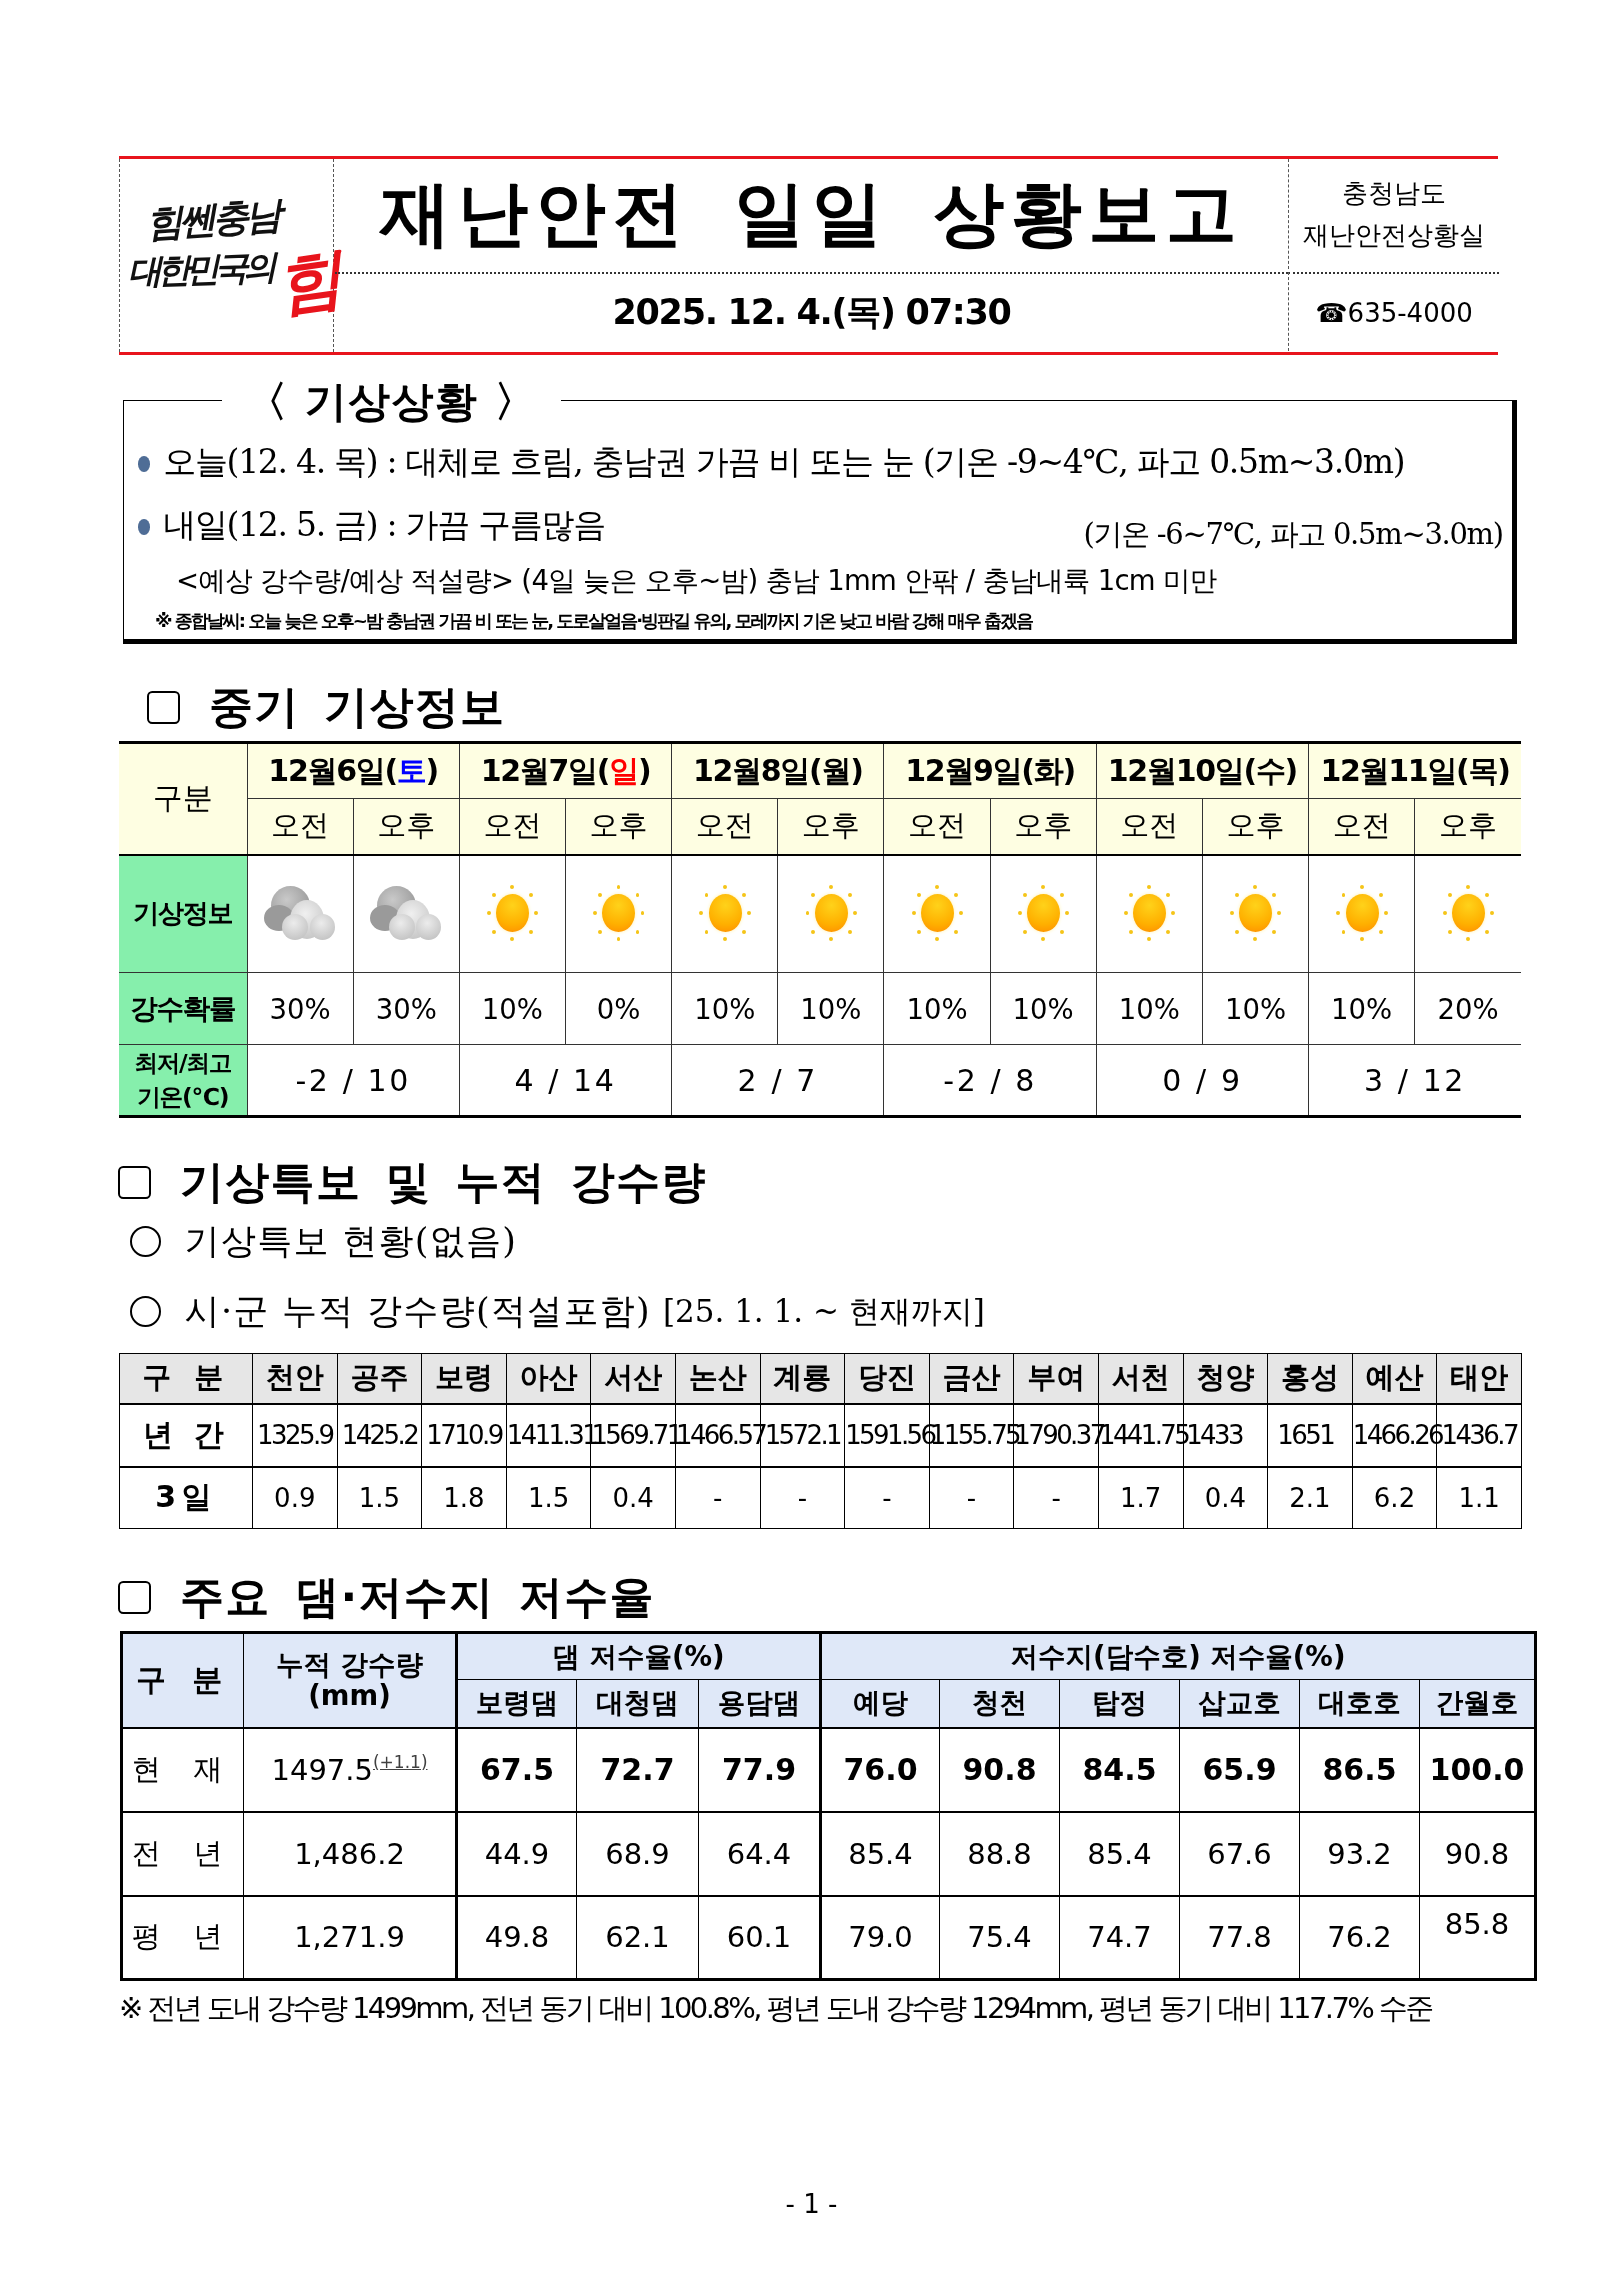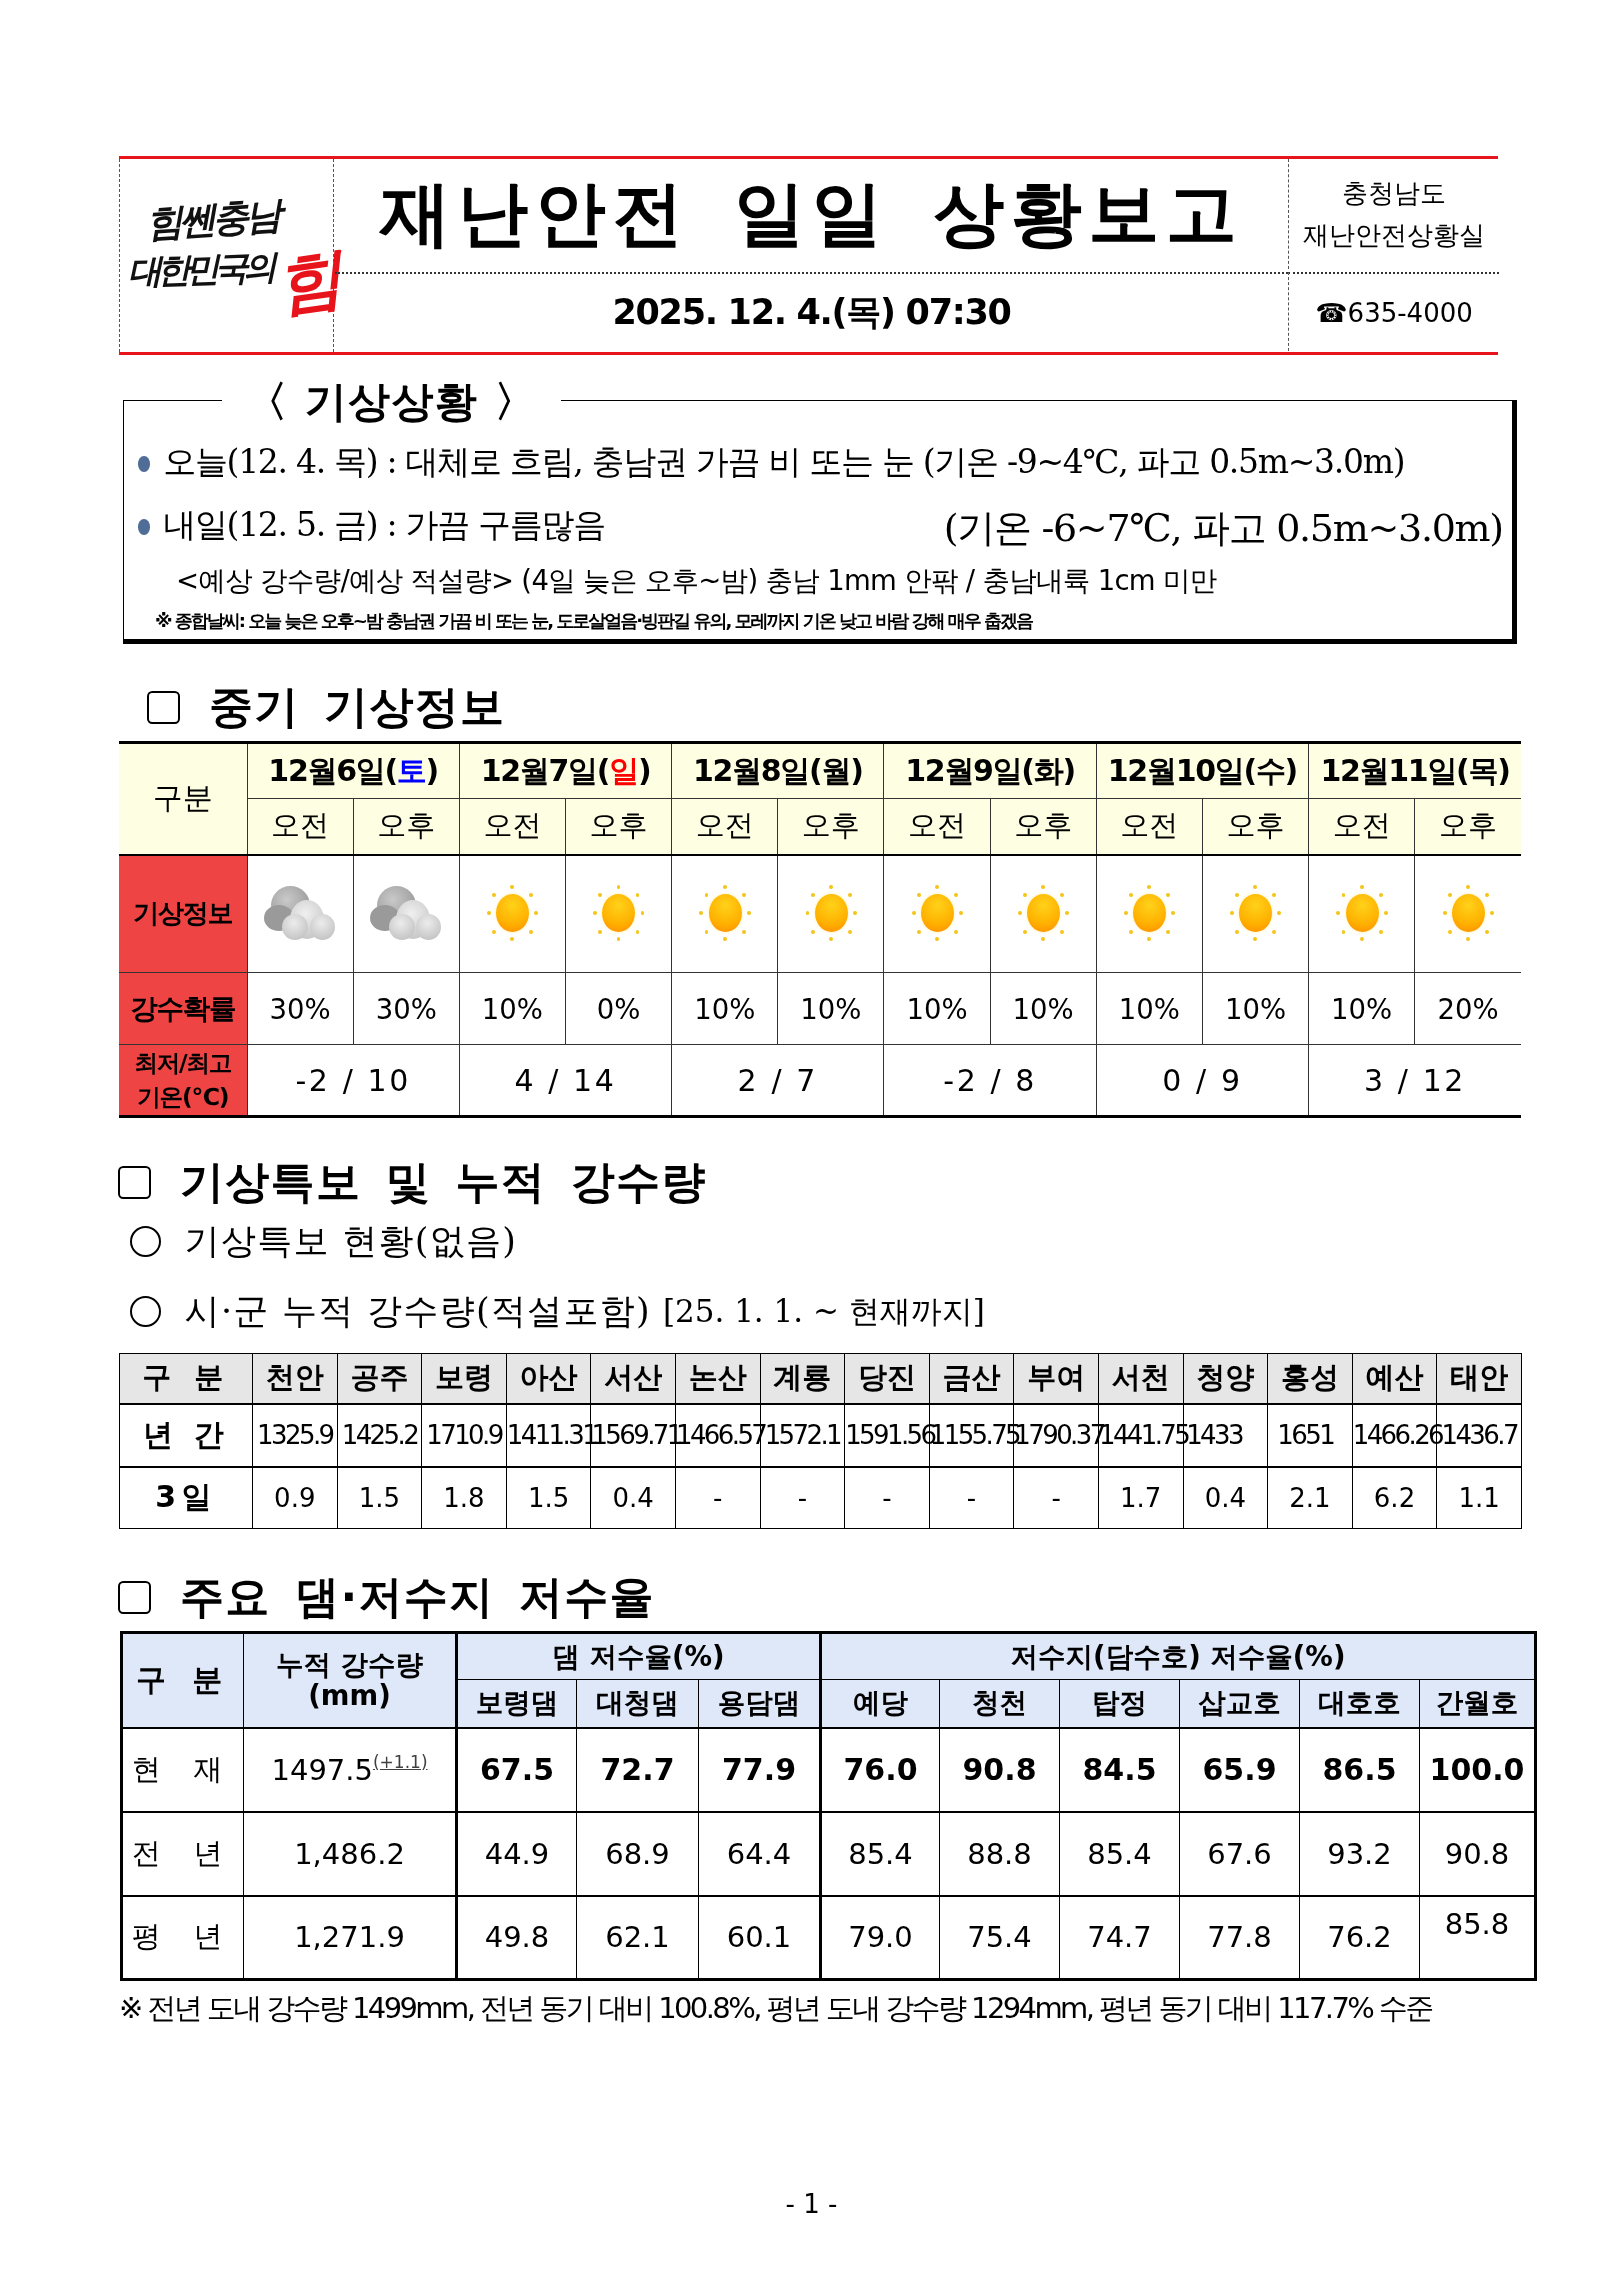--- a/index.html
+++ b/index.html
@@ -34,40 +34,40 @@
   
   .wx { position: absolute; left: 123px; top: 400px; width: 1394px; height: 244px;
         border-top: 1.3px solid #000; border-left: 1.3px solid #000;
         border-right: 5.2px solid #000; border-bottom: 5.2px solid #000; }
   .wx-title { position: absolute; left: 222px; top: 374px; padding: 0 23.6px; background: #fff;
               font-size: 42px; font-weight: bold; letter-spacing: 1.3px; }
   .wx-line { position: absolute; left: 14.4px; white-space: nowrap;
              font-family: "DejaVu Serif", serif; letter-spacing: -1.3px; }
   .wx-l1 { top: 39px; font-size: 33px; }
   .wx-l2 { top: 102px; font-size: 33px; }
-  .wx-l2-right { position: absolute; right: 9.2px; top: 102px; font-size: 38px; font-family: "DejaVu Serif", serif; letter-spacing: -1.3px; white-space: nowrap; }
+  .wx-l2-right { position: absolute; right: 9.2px; top: 114px; font-size: 29px; font-family: "DejaVu Serif", serif; letter-spacing: -1.3px; white-space: nowrap; }
   .bullet { display: inline-block; width: 11.8px; height: 15.7px; border-radius: 50%; background: #4f6d96; margin-right: 13px; vertical-align: middle; }
   .wx-l3 { position: absolute; left: 52px; top: 162px; font-size: 27.5px; letter-spacing: -0.7px; white-space: nowrap; }
   .wx-l4 { position: absolute; left: 31px; top: 208px; font-size: 18px; font-weight: bold; letter-spacing: -2px; white-space: nowrap; }
 
   
   .sec { position: absolute; left: 118px; display: flex; align-items: center; font-size: 44px; font-weight: bold; letter-spacing: 1.3px; word-spacing: 7.9px; }
   .sqbox { display: inline-block; width: 33px; height: 33px; border: 2px solid #000; border-radius: 5.2px; margin-right: 29px; }
   .sub { position: absolute; left: 130px; display: flex; align-items: center; font-size: 35px; font-family: "DejaVu Serif", serif; letter-spacing: 1.3px; white-space: nowrap; }
   .circ { display: inline-block; width: 31px; height: 31px; border: 2px solid #000; border-radius: 50%; margin-right: 23.6px; }
   .sub-range { font-size: 31px; margin-left: 11.8px; letter-spacing: 0; }
 
   
   table { border-collapse: collapse; position: absolute; table-layout: fixed; }
   .fc { left: 119px; top: 741px; width: 1402px; border-top: 3.9px solid #000; border-bottom: 3.9px solid #000; }
   .fc td { border: 1.3px solid #333; text-align: center; vertical-align: middle; }
   .fc tr td:first-child { border-left: none; }
   .fc tr td:last-child { border-right: none; }
   .fc .yl { background: #fefee2; }
-  .fc .lv { background: #ef4444; font-weight: bold; font-size: 26px; letter-spacing: -1.3px; }
+  .fc .lv { background: #86efac; font-weight: bold; font-size: 26px; letter-spacing: -1.3px; }
   .fc .date { font-size: 30px; font-weight: bold; letter-spacing: -1.3px; height: 56px; }
   .fc .ampm { font-size: 29px; height: 56px; }
   .fc .gubun { font-size: 30px; }
   .fc .icon-row td { height: 118px; }
   .fc .pct { font-size: 27.5px; height: 72px; }
   .fc .temp { font-size: 30px; height: 72px; letter-spacing: 2.6px; }
   .sat { color: #0000ff; } .sun { color: #ff0000; }
 
   .sun-icon { display: inline-block; position: relative; width: 48px; height: 48px; }
   .sun-icon .core { position: absolute; left: 7.9px; top: 5.2px; width: 33px; height: 38px; border-radius: 50%;

